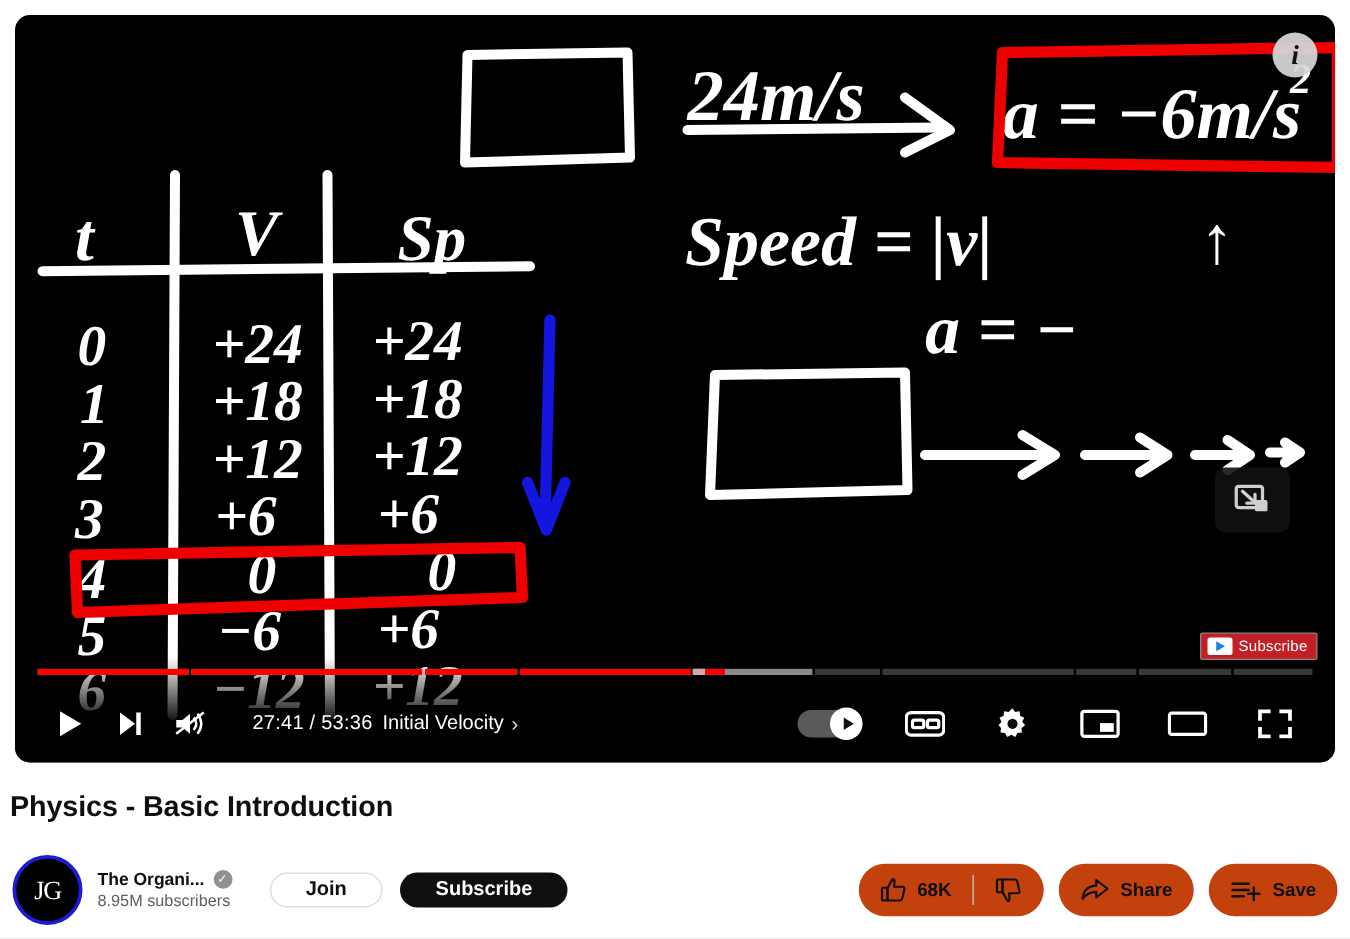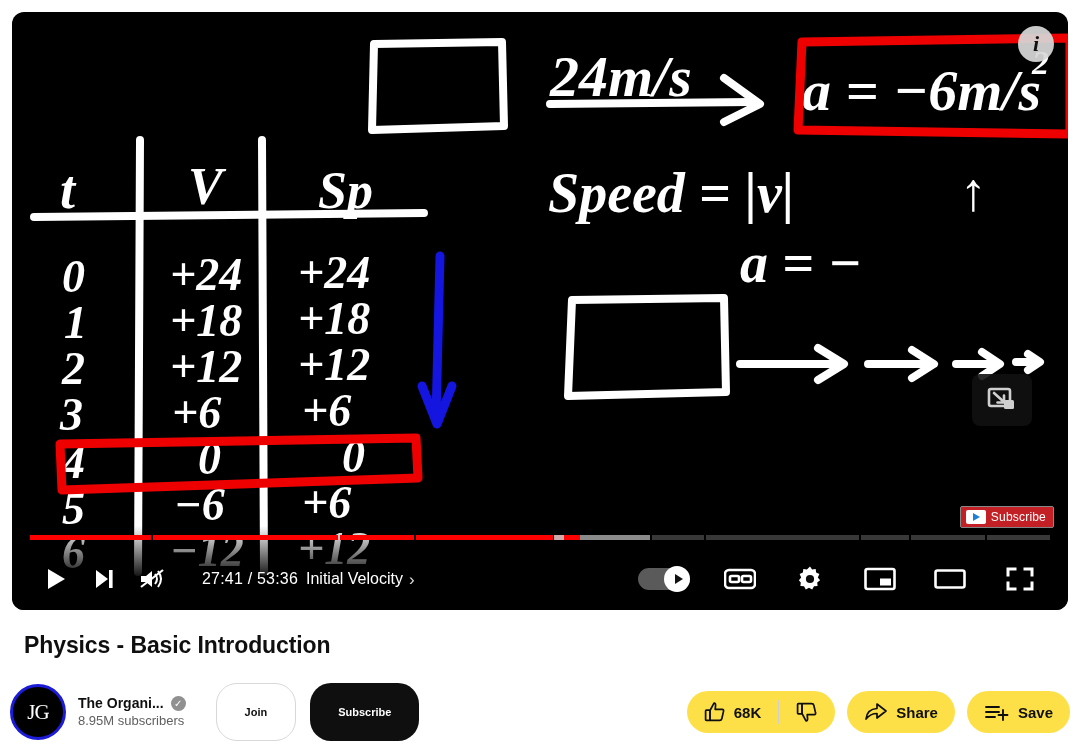--- a/index.html
+++ b/index.html
@@ -167,21 +167,21 @@
     width: 0; height: 0;
     border-left: 8px solid #111;
     border-top: 5px solid transparent;
     border-bottom: 5px solid transparent;
     margin-left: 3px;
   }
 
   
   #video-title {
     position: absolute;
-    left: 24px; top: 632px;
+    left: 8px; top: 632px;
     font-size: 23px; font-weight: bold;
     color: #0f0f0f;
     letter-spacing: -.1px;
   }
   #meta-row {
     position: absolute;
     left: 10px; right: 10px; top: 682px;
     height: 60px;
     display: flex; align-items: center;
   }
@@ -199,43 +199,43 @@
   #channel-name-row { display: flex; align-items: center; gap: 7px; }
   #channel-name { font-size: 14px; font-weight: bold; color: #0f0f0f; }
   #verified {
     width: 15px; height: 15px; border-radius: 50%;
     background: #909090; color: #fff;
     font-size: 10px; line-height: 15px; text-align: center;
   }
   #subscriber-count { font-size: 13px; color: #606060; margin-top: 1px; }
 
   .pill {
-    height: 58px; border-radius: 21px;
+    height: 28px; border-radius: 21px;
     display: flex; align-items: center; justify-content: center;
     gap: 8px; cursor: pointer;
-    font-size: 11px; font-weight: bold;
+    font-size: 16px; font-weight: bold;
   }
   #join-btn {
     margin-left: 30px;
     padding: 0 28px;
     border: 1px solid #d8d8d8;
     background: #fff; color: #0f0f0f;
   }
   #subscribe-btn {
     margin-left: 14px;
     padding: 0 28px;
     background: #0f0f0f; color: #ffffff;
   }
   #action-group {
     margin-left: auto;
     display: flex; align-items: center; gap: 12px;
   }
   .grey-pill {
     height: 42px; border-radius: 21px;
-    background: #fde047; color: #0f0f0f;
+    background: #c2410c; color: #0f0f0f;
     display: flex; align-items: center;
     font-size: 15px; font-weight: bold;
   }
   .grey-pill .seg {
     display: flex; align-items: center; gap: 8px;
     padding: 0 17px; height: 100%; cursor: pointer;
   }
   .divider-v { width: 1px; height: 24px; background: #d0d0d0; }
 </style>
 </head>

